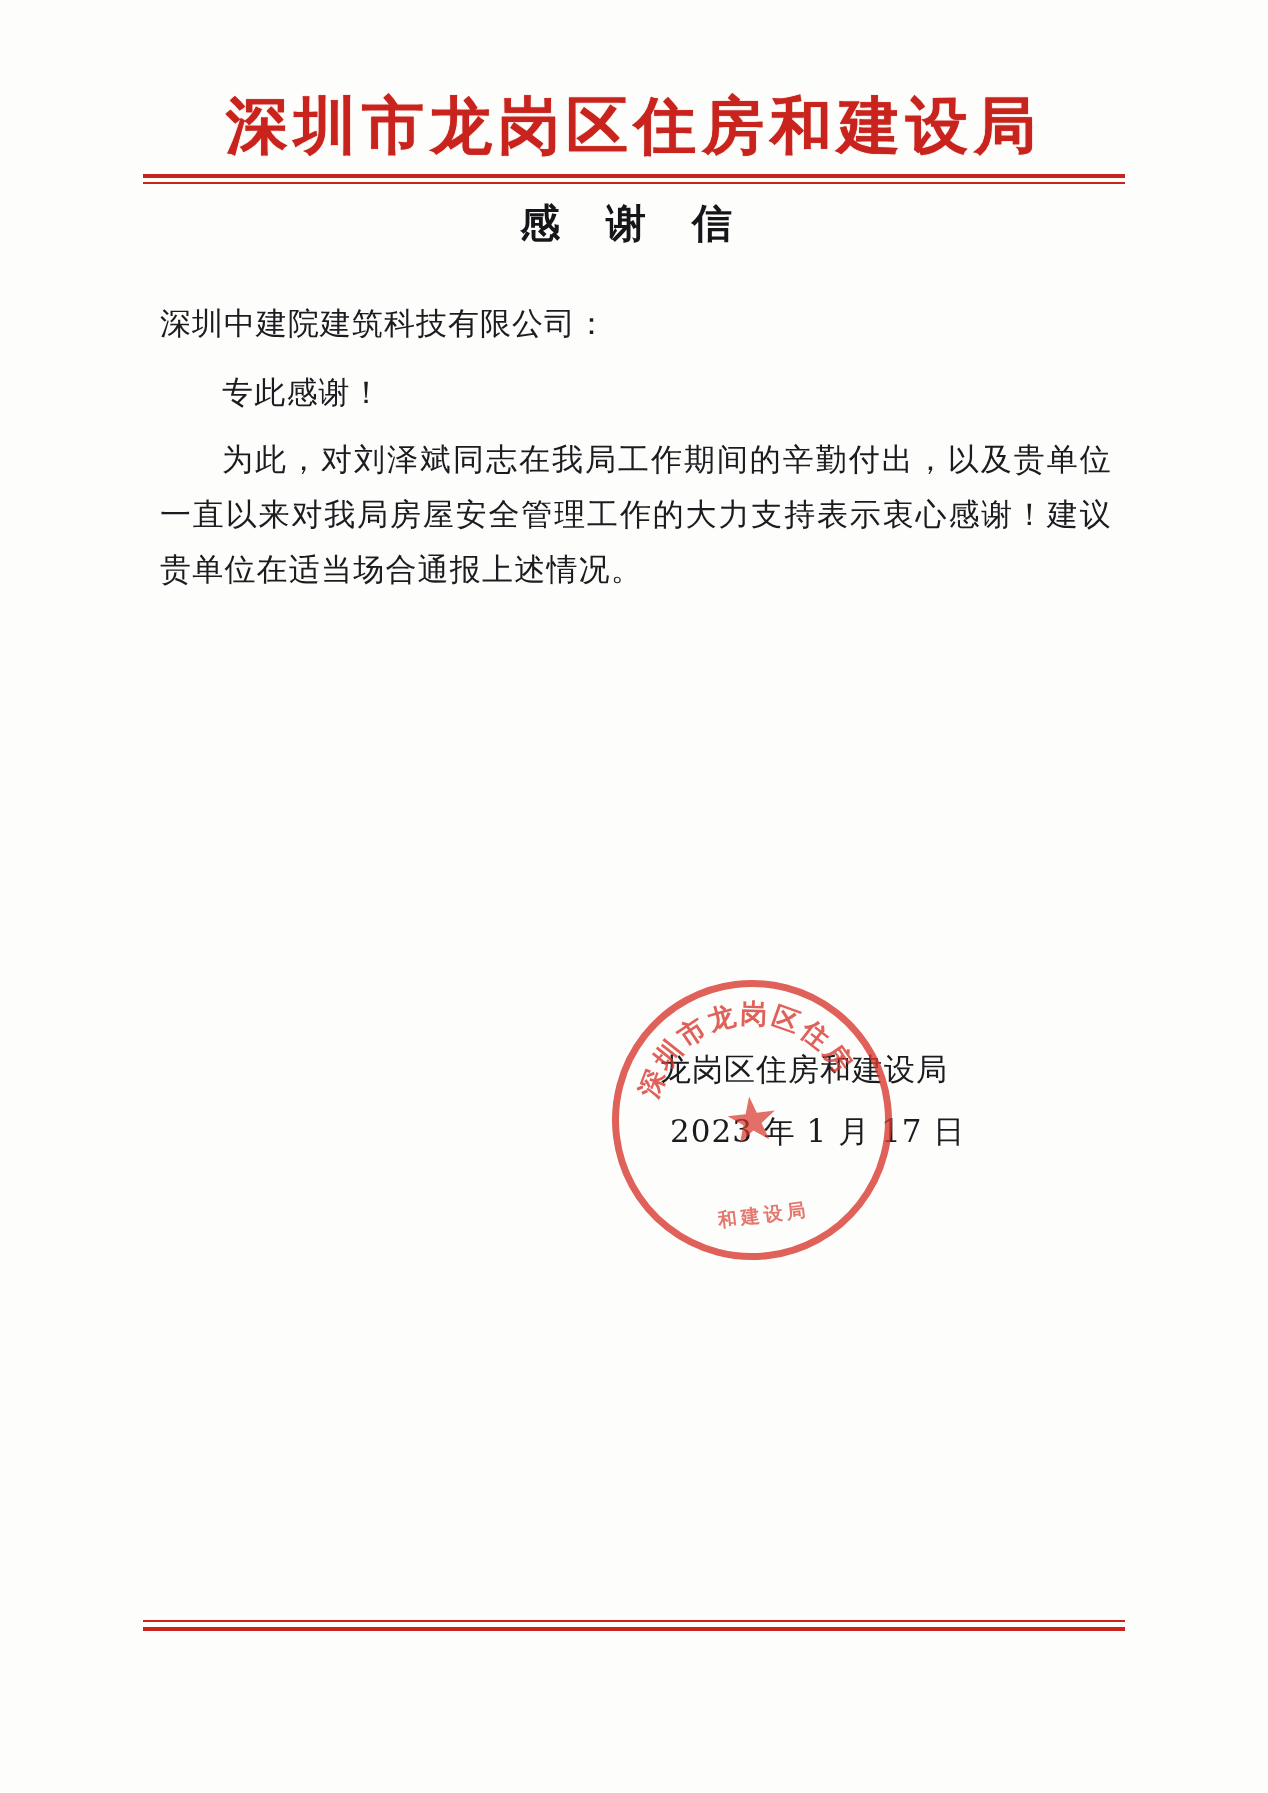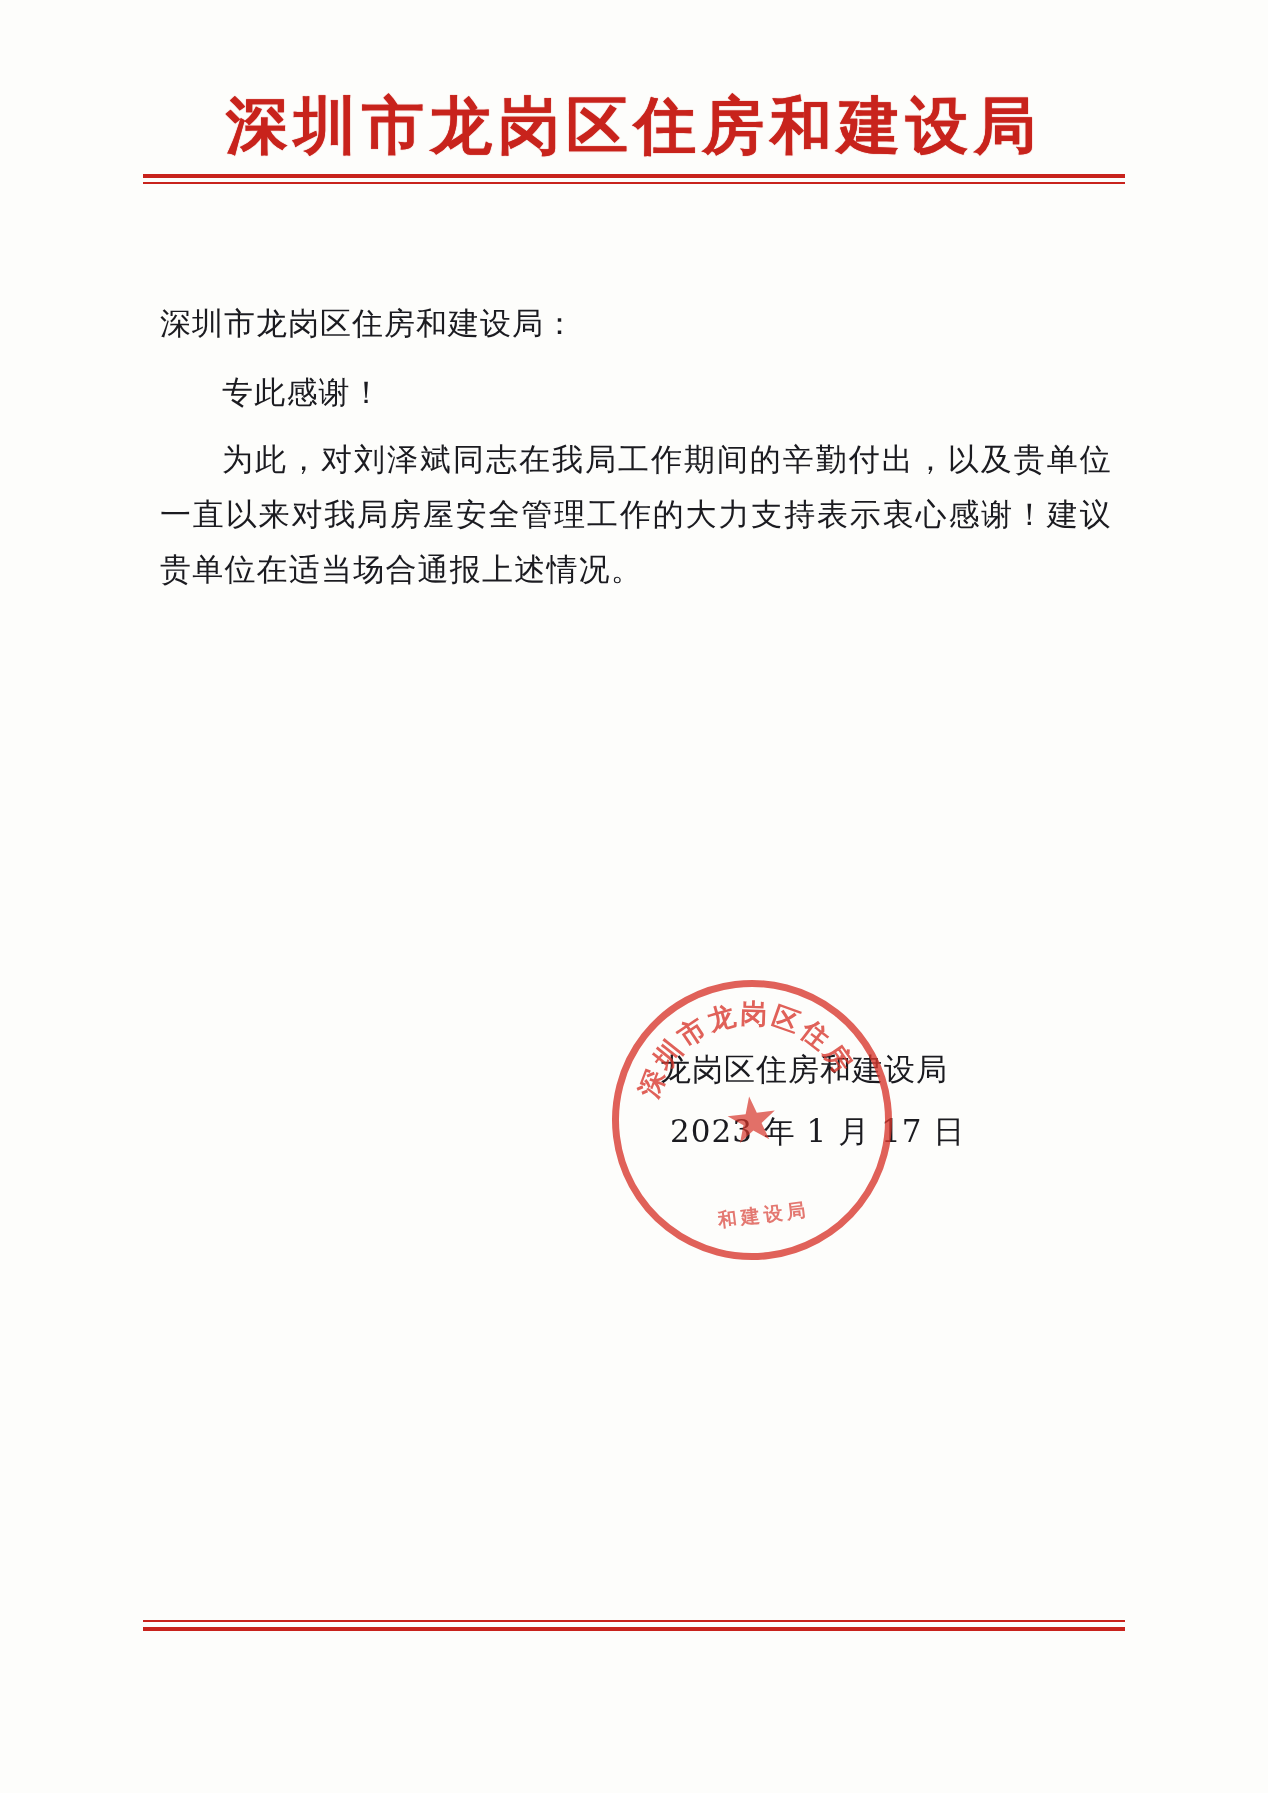--- a/index.html
+++ b/index.html
@@ -201,23 +201,24 @@
 <div class="page">
 
   <div class="letterhead">
     <div class="letterhead-title">深圳市龙岗区住房和建设局</div>
     <div class="letterhead-rule-wrap">
       <div class="rule-thick"></div>
       <div class="rule-thin"></div>
     </div>
   </div>
 
+  <div class="doc-title">感 谢 信</div>
 
   <div class="body-block">
-    <div class="salutation">深圳市龙岗区住房和建设局：</div>
+    <div class="salutation">深圳中建院建筑科技有限公司：</div>
 
 
     <p class="para thanks">专此感谢！</p>
 
     <p class="para closing">为此，对刘泽斌同志在我局工作期间的辛勤付出，以及贵单位一直以来对我局房屋安全管理工作的大力支持表示衷心感谢！建议贵单位在适当场合通报上述情况。</p>
   </div>
 
   <div class="signature">
     <div class="sig-org">龙岗区住房和建设局</div>
     <div class="sig-date">2023 年 1 月 17 日</div>

